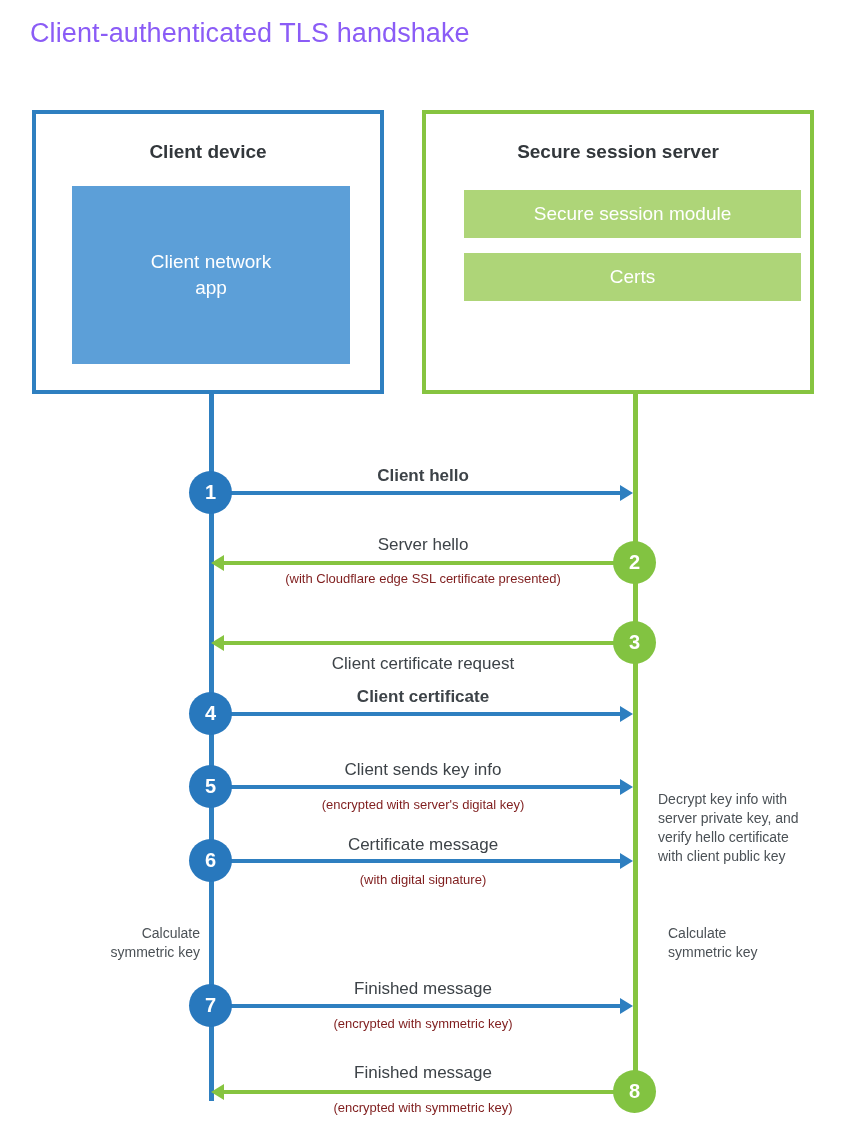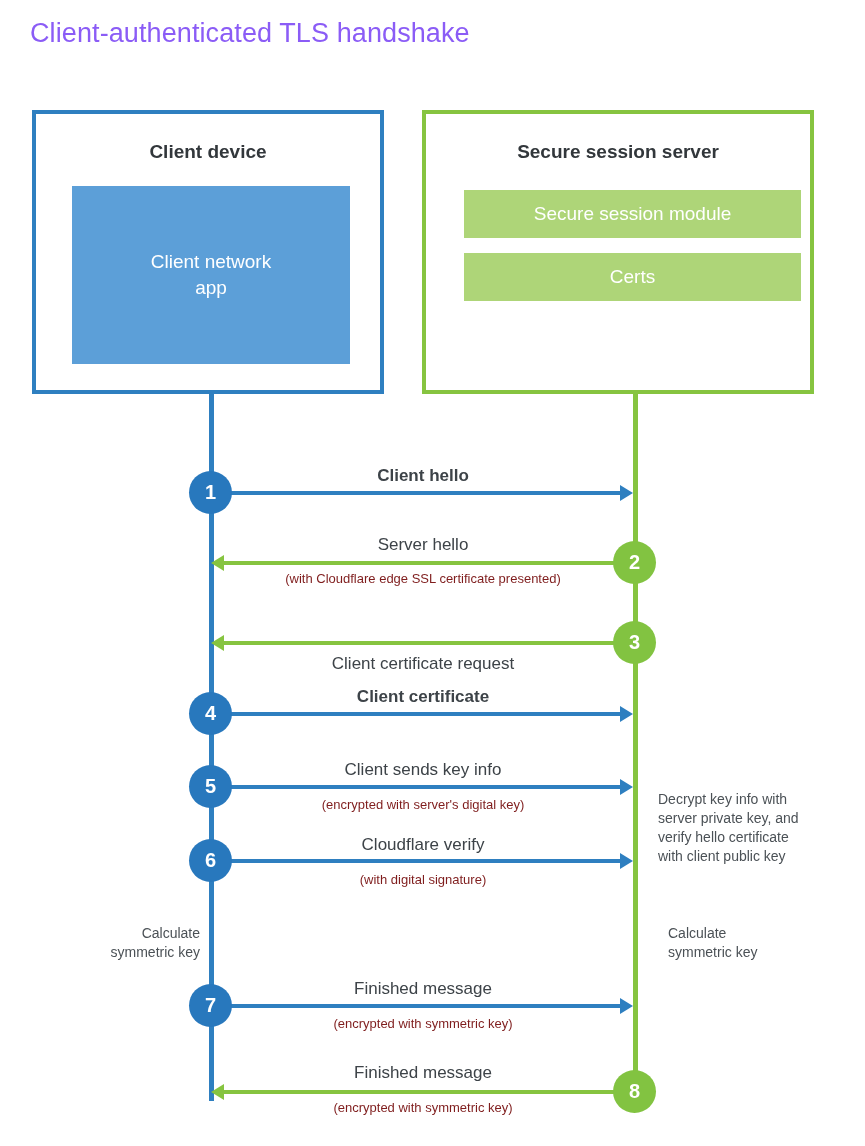--- a/index.html
+++ b/index.html
@@ -237,21 +237,21 @@
   <div class="arrow-line blue" style="left:211px; top:712px; width:412px;"></div>
   <div class="arrow-head right blue" style="left:620px; top:706px;"></div>
   <div class="step-badge blue" style="left:189px; top:692px;">4</div>
 
   <div class="step-label" style="left:211px; top:760px; width:424px;">Client sends key info</div>
   <div class="arrow-line blue" style="left:211px; top:785px; width:412px;"></div>
   <div class="arrow-head right blue" style="left:620px; top:779px;"></div>
   <div class="step-sublabel" style="left:211px; top:797px; width:424px;">(encrypted with server's digital key)</div>
   <div class="step-badge blue" style="left:189px; top:765px;">5</div>
 
-  <div class="step-label" style="left:211px; top:835px; width:424px;">Cloudflare verify</div>
+  <div class="step-label" style="left:211px; top:835px; width:424px;">Certificate message</div>
   <div class="arrow-line blue" style="left:211px; top:859px; width:412px;"></div>
   <div class="arrow-head right blue" style="left:620px; top:853px;"></div>
   <div class="step-sublabel" style="left:211px; top:872px; width:424px;">(with digital signature)</div>
   <div class="step-badge blue" style="left:189px; top:839px;">6</div>
 
   <div class="step-label" style="left:211px; top:979px; width:424px;">Finished message</div>
   <div class="arrow-line blue" style="left:211px; top:1004px; width:412px;"></div>
   <div class="arrow-head right blue" style="left:620px; top:998px;"></div>
   <div class="step-sublabel" style="left:211px; top:1016px; width:424px;">(encrypted with symmetric key)</div>
   <div class="step-badge blue" style="left:189px; top:984px;">7</div>

